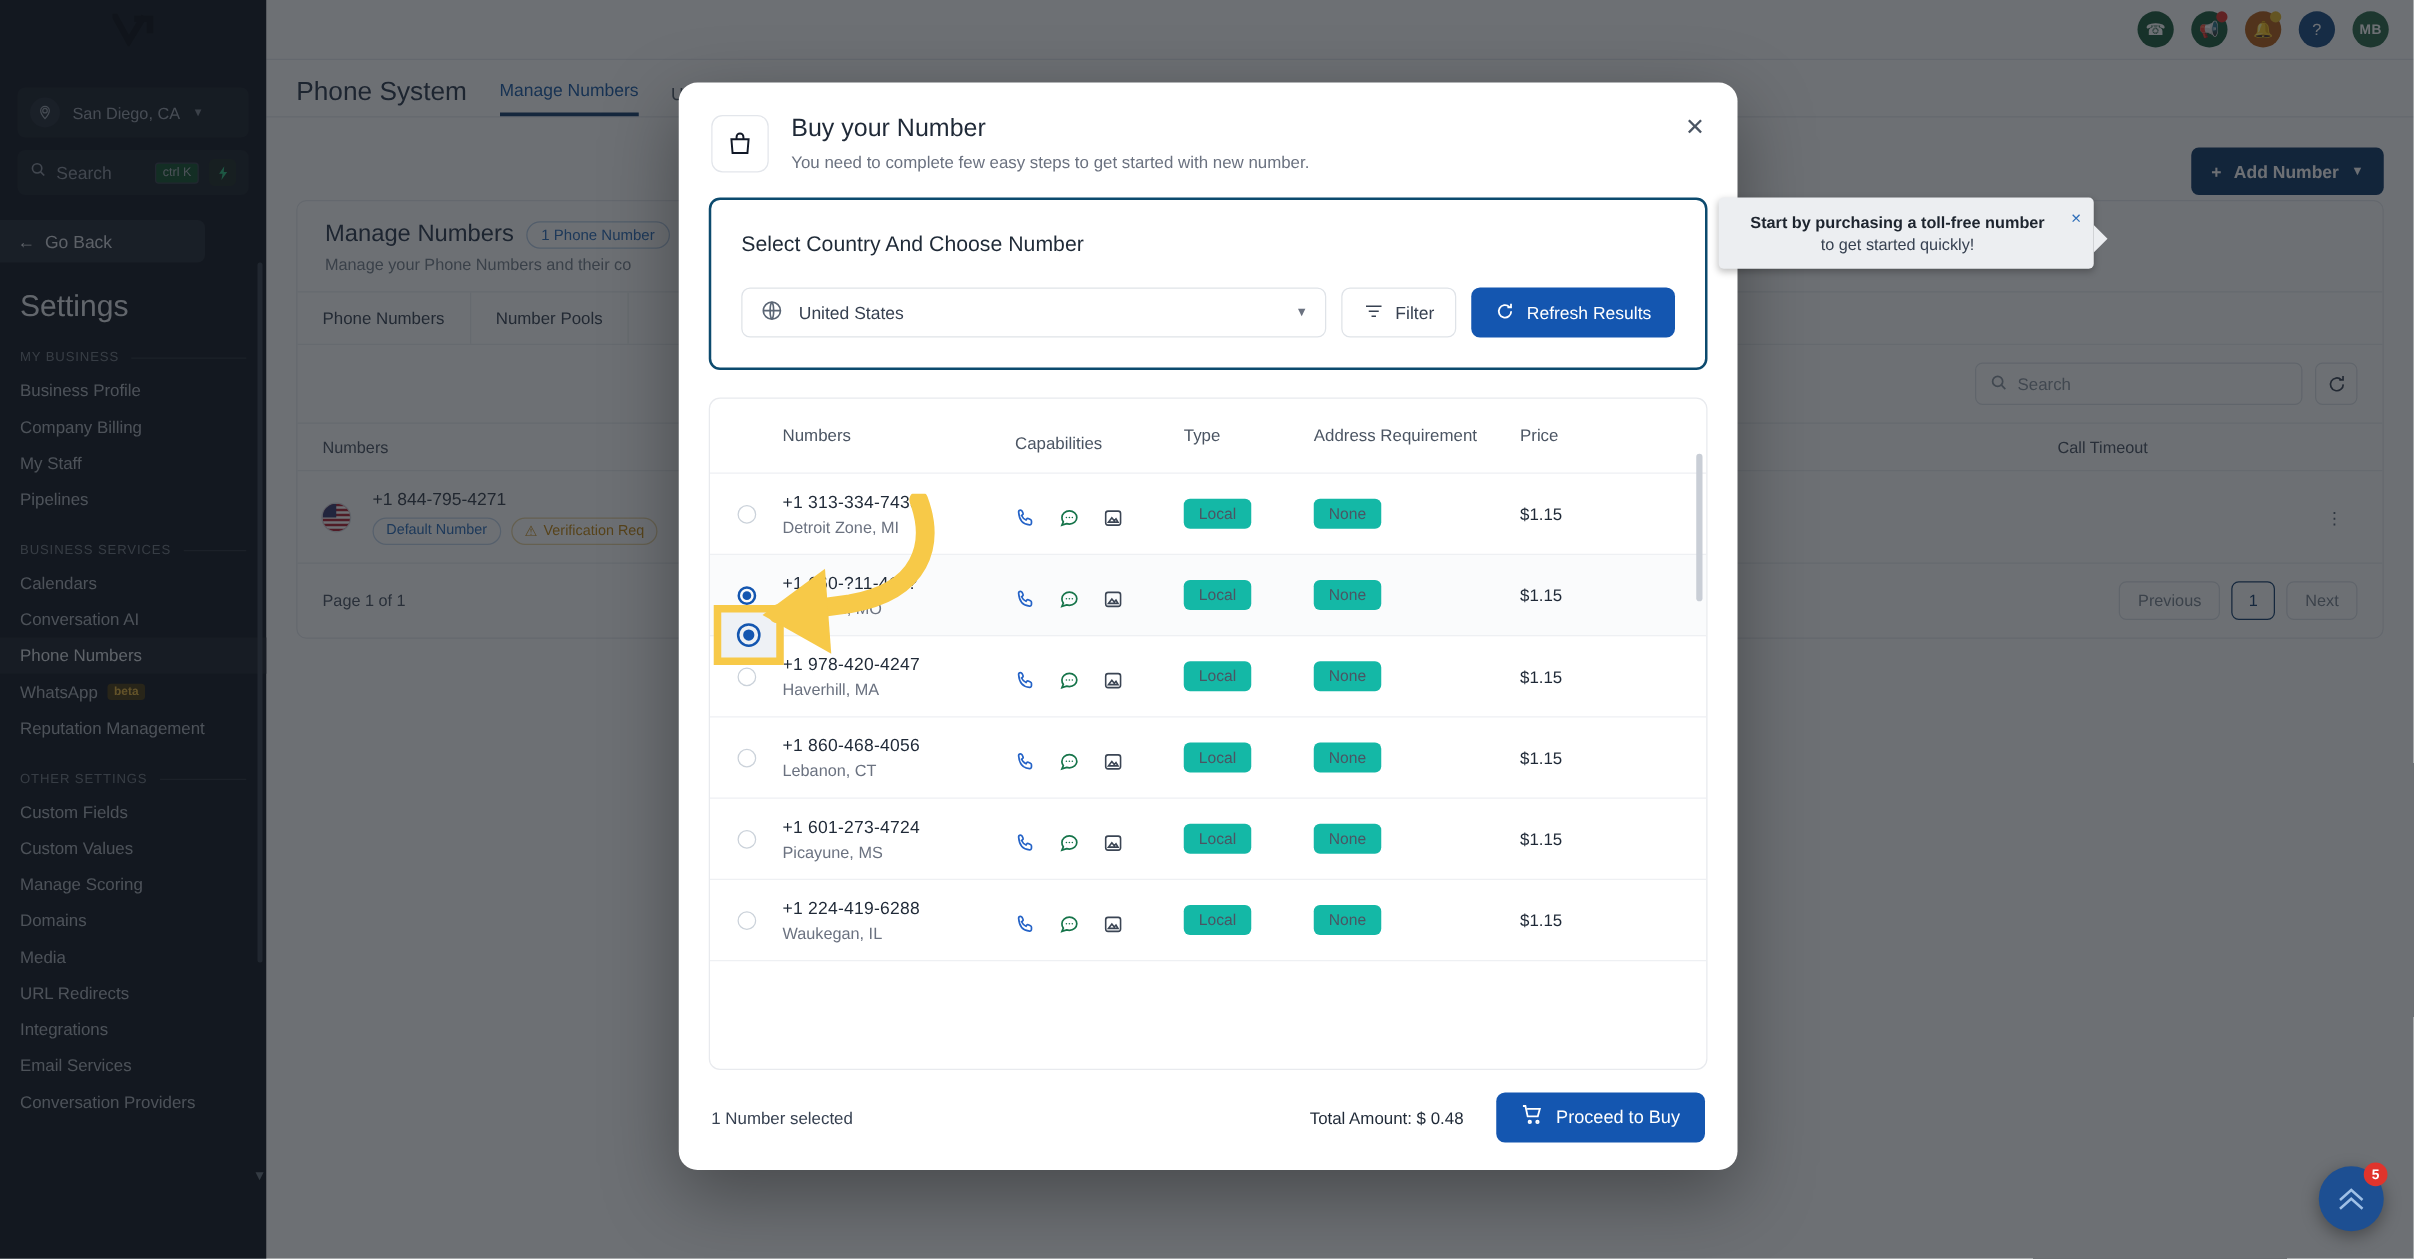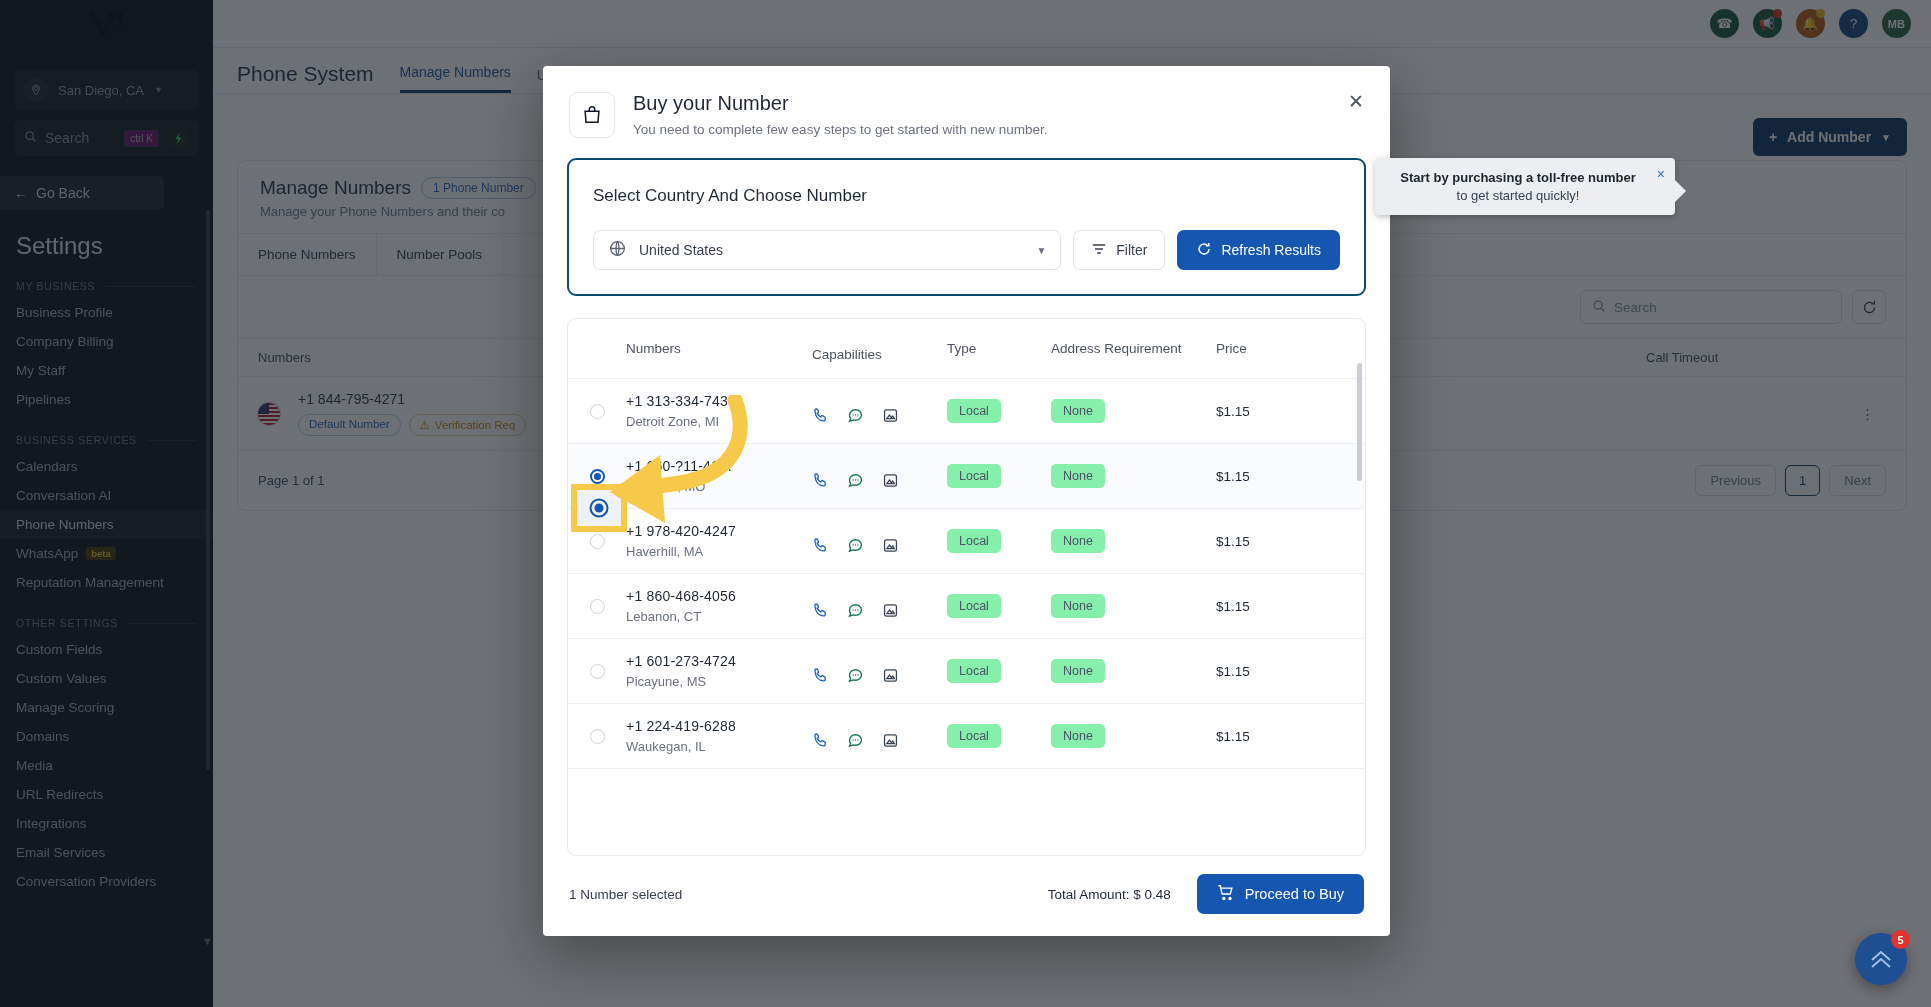--- a/index.html
+++ b/index.html
@@ -26,21 +26,21 @@
     width: 24px; height: 24px; border-radius: 50%; background:#262d38;
     display:flex; align-items:center; justify-content:center; flex: none;
   }
   .sb-loc .loctext { font-size: 13px; color: #9aa1ab; white-space: nowrap; overflow: hidden; }
   .sb-search {
     margin: 10px 14px 0 14px; height: 36px; border-radius: 6px;
     background: #1c222c; display: flex; align-items: center; padding: 0 10px; gap: 8px;
   }
   .sb-search .stext { font-size: 14px; color: #8d949e; flex: 1; }
   .kbd {
-    font-size: 10px; background: #701a75; color: #aab0b9; border-radius: 3px;
+    font-size: 10px; background: #14532d; color: #aab0b9; border-radius: 3px;
     padding: 2px 5px; border: 1px solid #39414d;
   }
   .sb-spark {
     width: 22px; height: 22px; border-radius: 5px; background:#1f2a26;
     display:flex;align-items:center;justify-content:center; flex:none;
   }
   .sb-goback {
     margin: 20px 0 0 0; height: 34px; width: 164px; border-radius: 0 6px 6px 0;
     background: #232a35; display:flex; align-items:center; gap: 8px; padding-left: 14px;
     font-size: 14px; color: #d4d8de;
@@ -170,21 +170,21 @@
   }
   .callout:after {
     content: ""; position: absolute; right: -11px; top: 22px;
     border-top: 11px solid transparent; border-bottom: 11px solid transparent;
     border-left: 11px solid #eceef1;
   }
 
   
   .modal {
     position: absolute; z-index: 30; left: 543px; top: 66px; width: 847px; height: 870px;
-    background: #fff; border-radius: 4px; box-shadow: 0 20px 60px rgba(0,0,0,.35);
+    background: #fff; border-radius: 15px; box-shadow: 0 20px 60px rgba(0,0,0,.35);
     display: flex; flex-direction: column;
   }
   .modal-head { display: flex; align-items: flex-start; gap: 18px; padding: 26px 26px 16px 26px; position: relative; }
   .bagbox {
     width: 46px; height: 46px; border: 1px solid #e3e6eb; border-radius: 9px;
     display: flex; align-items: center; justify-content: center; flex: none;
   }
   .modal-head h1 { font-size: 20px; color: #1f2937; font-weight: 500; }
   .modal-head p { font-size: 13.5px; color: #6b7280; margin-top: 7px; }
   .modal-close { position: absolute; right: 26px; top: 24px; font-size: 19px; color: #4b5563; }
@@ -231,21 +231,21 @@
   .radio {
     width: 15px; height: 15px; border-radius: 50%; border: 1.5px solid #cbd2da; display:block;
   }
   .radio.on {
     border: 2px solid #1456b0; display: flex; align-items: center; justify-content: center;
   }
   .radio.on:after { content:""; width: 7px; height: 7px; border-radius: 50%; background: #1456b0; }
   .nt-num { font-size: 14px; color: #1f2937; letter-spacing: .2px; }
   .nt-loc { font-size: 13px; color: #6b7280; margin-top: 5px; }
   .tagpill {
-    display: inline-block; background: #86efac; color: #4b5563;
+    display: inline-block; background: #14b8a6; color: #4b5563;
     border-radius: 5px; padding: 5px 12px; font-size: 12.5px;
   }
   .price { font-size: 13.5px; color: #1f2937; }
   .vscroll {
     position: absolute; right: 3px; top: 44px; width: 5px; height: 118px;
     background: #c9ced6; border-radius: 3px;
   }
 
   .modal-foot {
     display: flex; align-items: center; justify-content: space-between;

